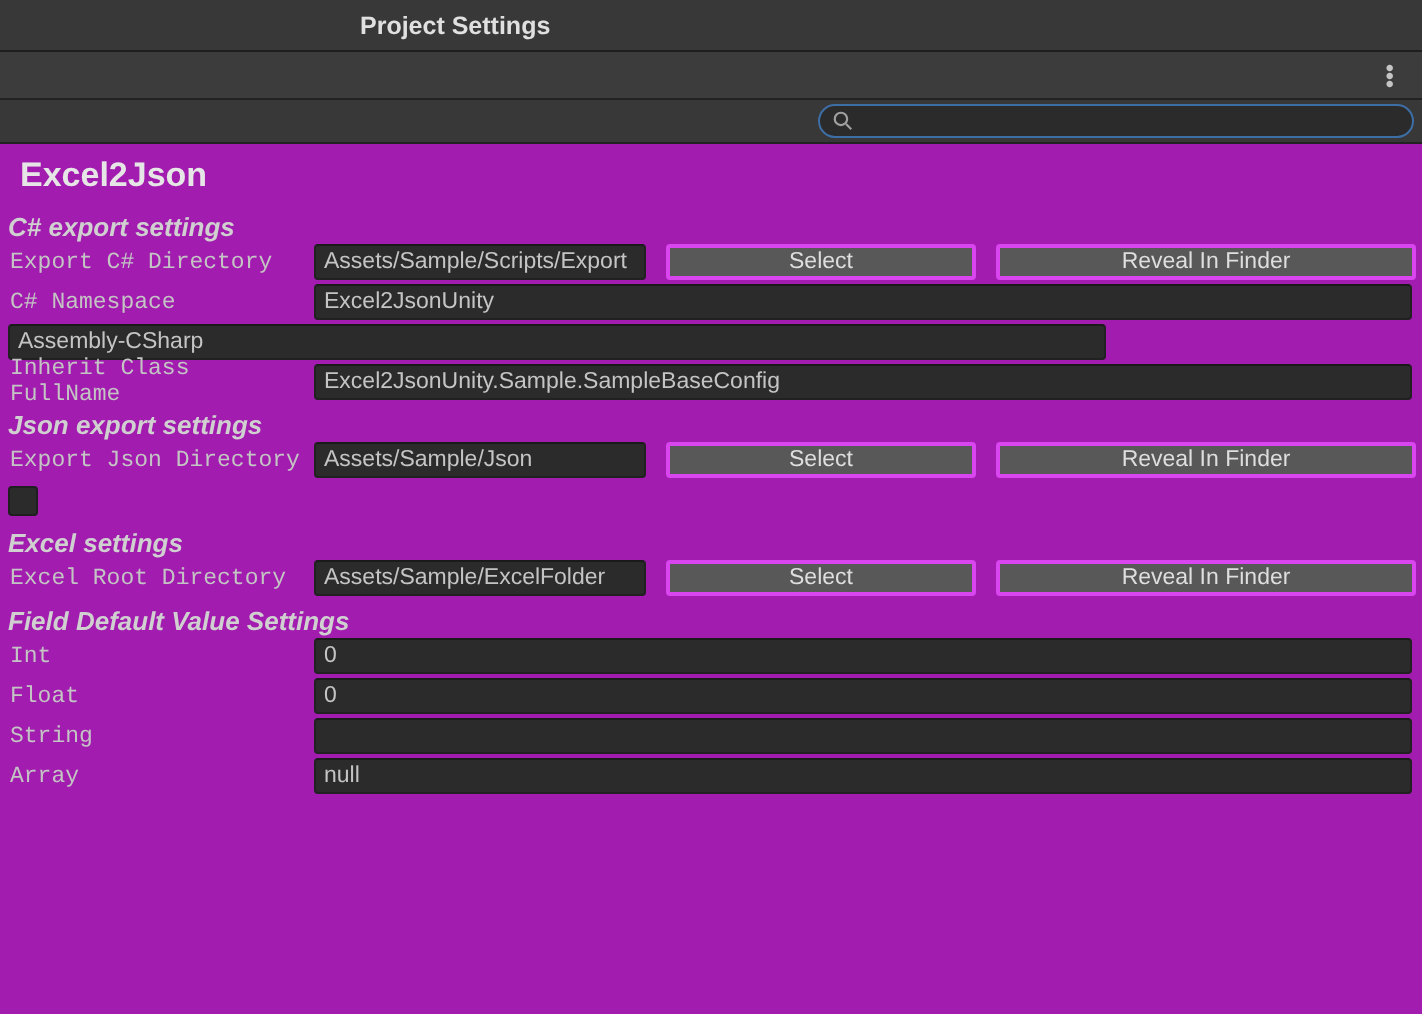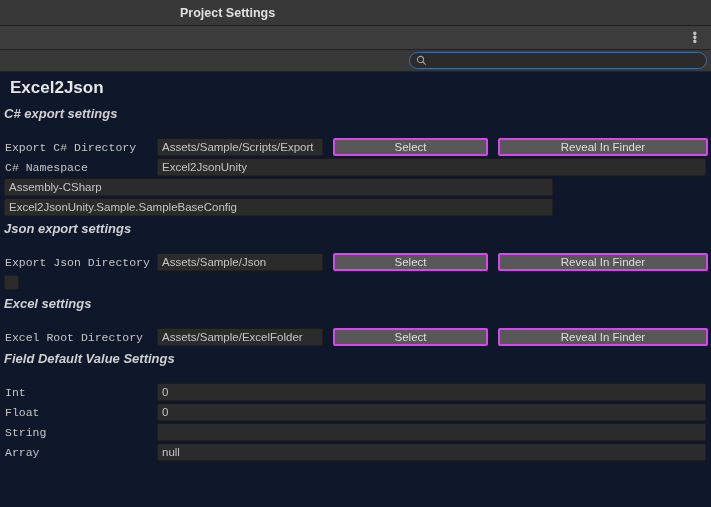--- a/index.html
+++ b/index.html
@@ -66,36 +66,36 @@
   .search-input {
     flex: 1;
     background: transparent;
     border: none;
     outline: none;
     color: #c4c4c4;
     font-size: 11px;
     margin-left: 4px;
   }
   .body {
-    background: #0f172a;
+    background: #a21caf;
     height: calc(507px - 26px - 24px - 22px);
     overflow: auto;
   }
   .page-title {
     color: #e6e6e6;
     font-size: 17px;
     font-weight: bold;
     padding: 6px 10px 4px 10px;
   }
   .section-header {
     color: #d0d0d0;
     font-style: italic;
     font-weight: bold;
     font-size: 13px;
-    padding: 4px 4px 16px 4px;
+    padding: 4px 4px 0 4px;
   }
   .row {
     display: flex;
     align-items: center;
     height: 20px;
     padding: 0 6px 0 4px;
     gap: 3px;
   }
   .label {
     width: 150px;
@@ -188,20 +188,21 @@
   <div class="row">
     <div class="label">C# Namespace</div>
     <input class="text-input text-input-wide" value="Excel2JsonUnity" style="">
   </div>
 
   <div class="row">
     <input class="text-input text-input-wide" value="Assembly-CSharp" style="">
   </div>
 
   <div class="row">
+    <div class="label">Inherit Class FullName</div>
     <input class="text-input text-input-wide" value="Excel2JsonUnity.Sample.SampleBaseConfig" style="">
   </div>
 
   <div class="section-header">Json export settings</div>
 
   <div class="row">
     <div class="label">Export Json Directory</div>
     <input class="text-input path-input" value="Assets/Sample/Json" style="">
     <div class="btn btn-select">Select</div>
     <div class="btn btn-reveal">Reveal In Finder</div>

